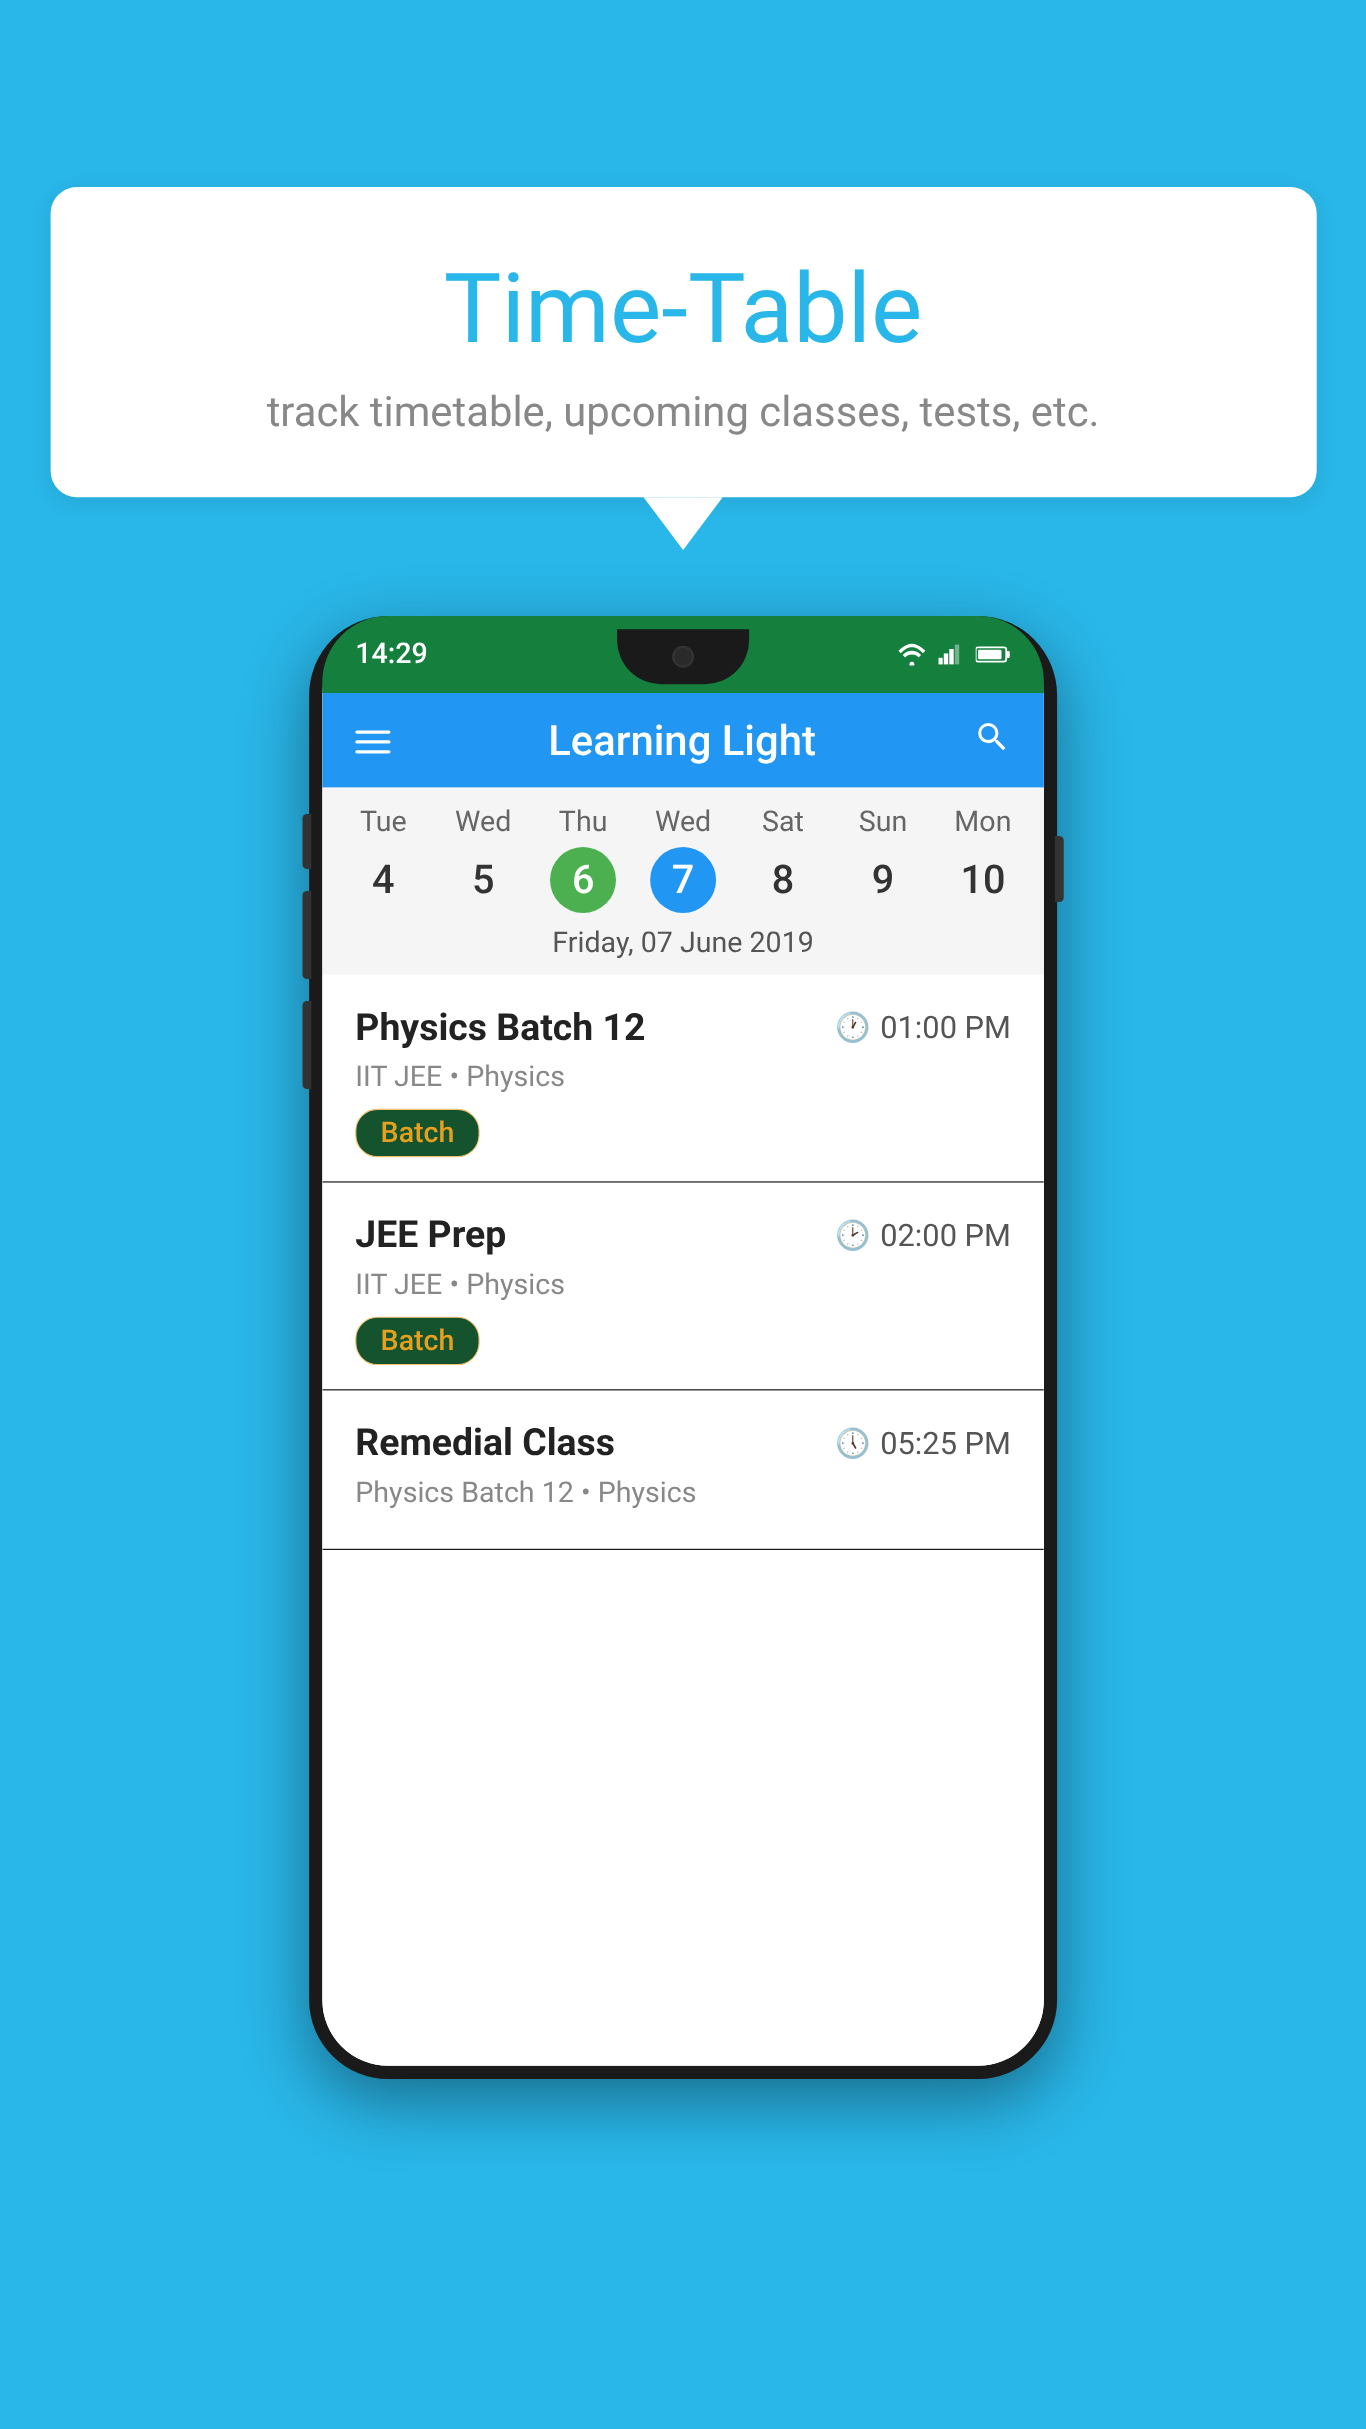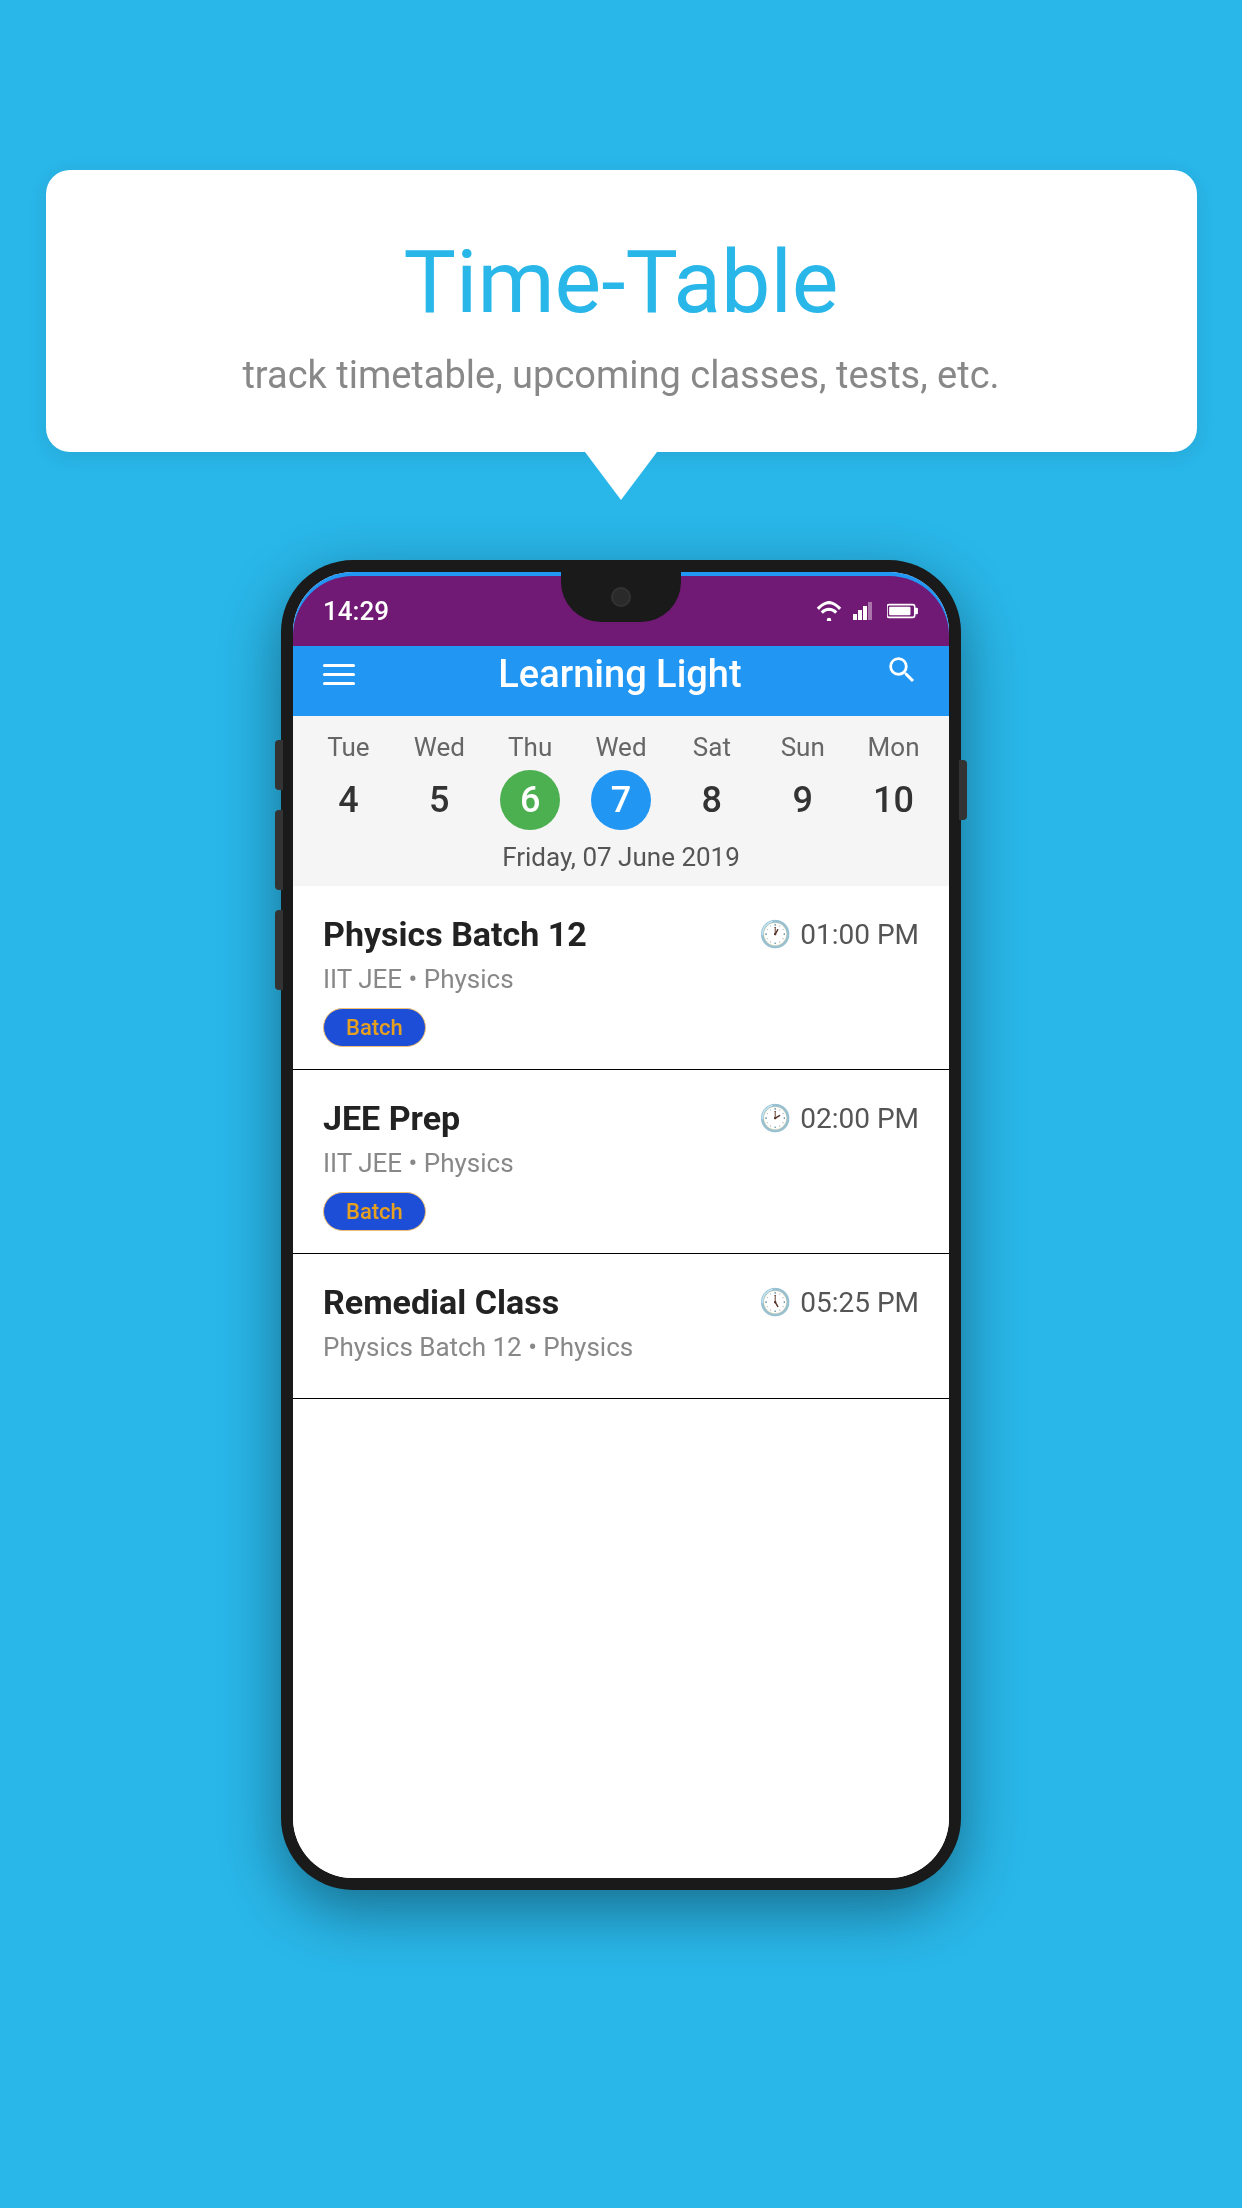--- a/index.html
+++ b/index.html
@@ -66,25 +66,25 @@
       background: #1a1a1a;
       border-radius: 72px;
       padding: 12px;
       box-shadow: 0 20px 60px rgba(0,0,0,0.4);
       position: relative;
     }
 
     
     .phone-notch-bar {
       position: absolute;
-      top: 16px;
+      top: 0;
       left: 12px;
       right: 12px;
       height: 70px;
-      background: #701a75;
+      background: #15803d;
       border-radius: 60px 60px 0 0;
       display: flex;
       align-items: center;
       justify-content: space-between;
       padding: 0 30px;
       z-index: 10;
     }
 
     .status-time {
       color: white;
@@ -270,26 +270,26 @@
     }
 
     .schedule-subtitle {
       font-size: 26px;
       color: #888;
       margin-bottom: 14px;
     }
 
     .batch-tag {
       display: inline-block;
-      background: #1d4ed8;
+      background: #14532d;
       color: #e6a020;
       border: 1.5px solid #f0c070;
       border-radius: 20px;
       padding: 6px 22px;
-      font-size: 22px;
+      font-size: 26px;
       font-weight: 500;
     }
 
     
     .phone-side-btn-right {
       position: absolute;
       right: -6px;
       top: 200px;
       width: 8px;
       height: 60px;

